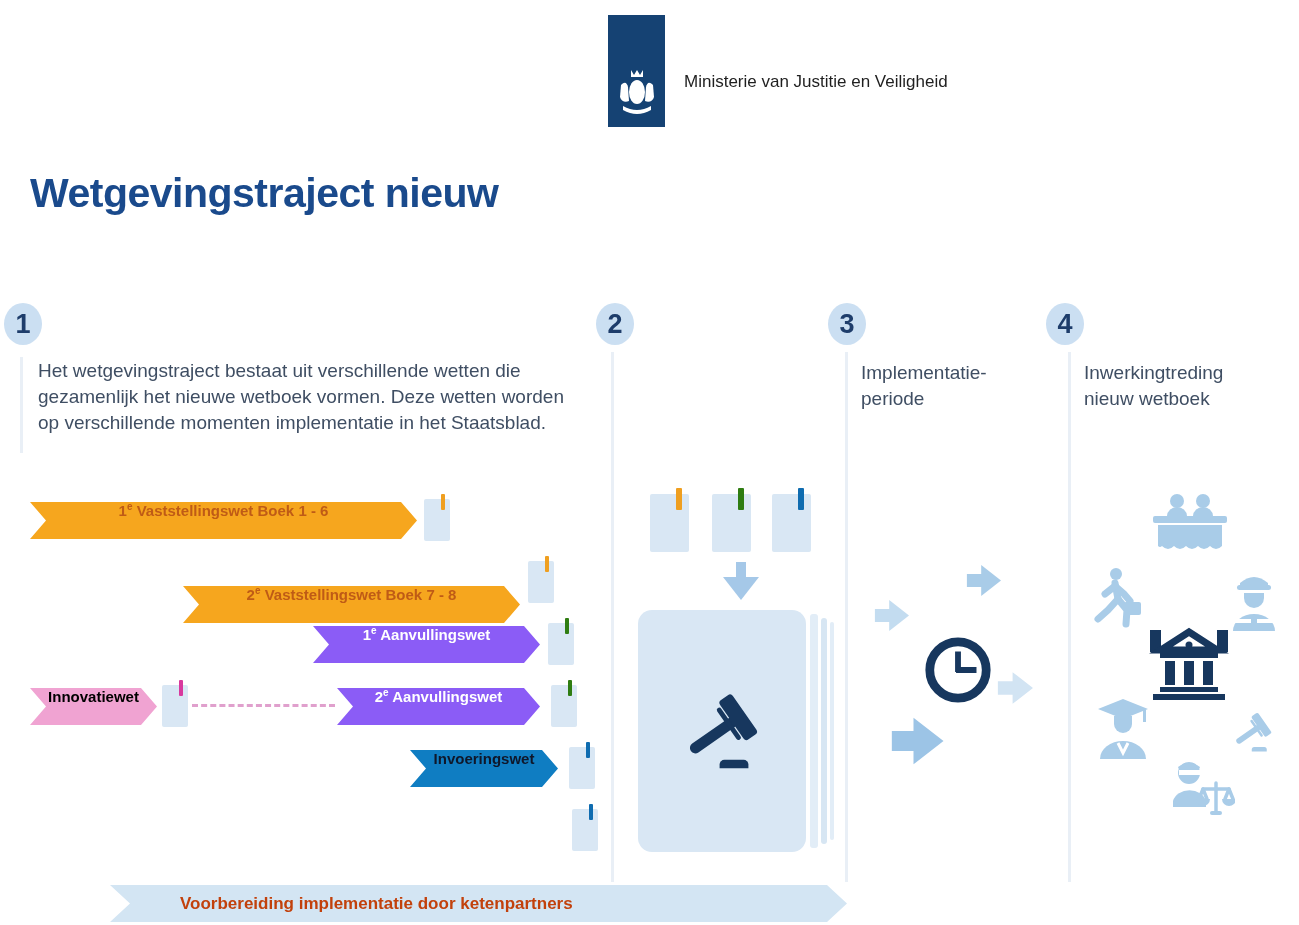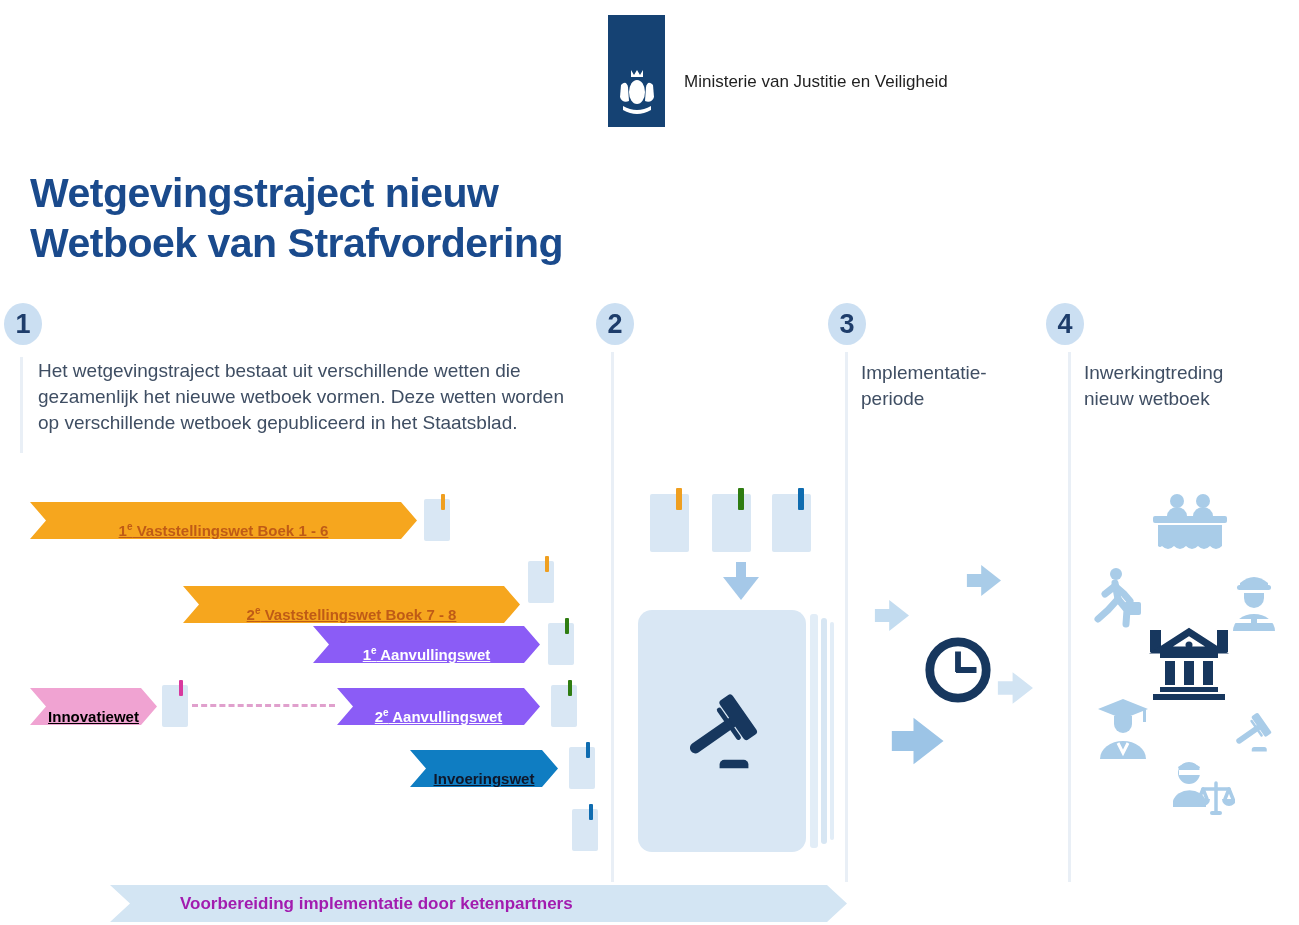--- a/index.html
+++ b/index.html
@@ -14,37 +14,37 @@
   
   .title{position:absolute;left:30px;top:168px;font-size:41px;line-height:50px;font-weight:700;color:#1a4a8c;letter-spacing:-.5px;}
   
   .step-circle{position:absolute;width:38px;height:42px;border-radius:50%;background:#cbdff2;
     display:flex;align-items:center;justify-content:center;font-size:27px;font-weight:600;color:#1e3d6b;}
   
   .vline{position:absolute;width:3px;background:#e9eff6;}
   
   .col-text{position:absolute;font-size:19px;line-height:26px;color:#3f4e63;}
   
-  .law{position:absolute;height:37px;display:flex;align-items:flex-end;justify-content:center;
-    font-size:15px;font-weight:700;clip-path:polygon(0 0,calc(100% - 16px) 0,100% 50%,calc(100% - 16px) 100%,0 100%,16px 50%);text-decoration:underline;}
+  .law{position:absolute;height:37px;display:flex;align-items:flex-start;justify-content:center;
+    font-size:15px;font-weight:700;clip-path:polygon(0 0,calc(100% - 16px) 0,100% 50%,calc(100% - 16px) 100%,0 100%,16px 50%);}
   .law sup{font-size:10px;line-height:0;}
   .law.orange{background:#f6a61e;color:#bf5b16;}
   .law.green{background:#8b5cf6;color:#ffffff;}
   .law.blue{background:#0f7dc2;color:#0f172a;}
   .law.pink{background:#f0a3d2;color:#000000;}
   
   .doc{position:absolute;width:26px;height:42px;background:#d9e7f4;border-radius:2px;}
   .doc .bm{position:absolute;top:-5px;right:5px;width:4px;height:16px;border-radius:1px;}
   .bm.o{background:#ef9f20;} .bm.g{background:#2f7d12;} .bm.b{background:#0f6cb0;} .bm.p{background:#d8399e;}
   
   .dash{position:absolute;border-top:3px dashed #e0a0cd;}
   
   .banner{position:absolute;left:110px;top:885px;width:737px;height:37px;background:#d3e5f3;
     display:flex;align-items:center;padding-left:70px;box-sizing:border-box;
-    font-size:17px;font-weight:700;color:#a21caf;
+    font-size:17px;font-weight:700;color:#c2410c;
     clip-path:polygon(0 0,calc(100% - 20px) 0,100% 50%,calc(100% - 20px) 100%,0 100%,20px 50%);}
   
   .pub-doc{position:absolute;width:39px;height:58px;background:#d9e7f4;border-radius:2px;}
   .pub-doc .bm{position:absolute;top:-6px;right:7px;width:6px;height:22px;border-radius:1px;}
   
   .book{position:absolute;left:638px;top:610px;width:168px;height:242px;background:#d9e7f4;border-radius:14px;
     display:flex;align-items:center;justify-content:center;}
   .strip{position:absolute;border-radius:3px;}
   .icon{position:absolute;}
 </style>
@@ -59,42 +59,41 @@
       <ellipse cx="20" cy="24" rx="8" ry="12" fill="#fff"></ellipse>
       <path d="M4 17 C8 13 10 15 11 19 L12 33 C8 35 4 33 3 29 Z" fill="#fff"></path>
       <path d="M36 17 C32 13 30 15 29 19 L28 33 C32 35 36 33 37 29 Z" fill="#fff"></path>
       <path d="M6 38 Q20 46 34 38 L34 42 Q20 50 6 42 Z" fill="#fff"></path>
     </svg>
   </div>
   <div class="ministry">Ministerie van Justitie en Veiligheid</div>
 
   <h1 class="title" style="margin:0">
     <span>Wetgevingstraject nieuw</span><br>
-    <span>Wetboek van Strafvordering</span>
   </h1>
 
   <div class="step-circle" style="left:4px;top:303px">
       <span>1</span>
     </div>
   <div class="step-circle" style="left:596px;top:303px">
       <span>2</span>
     </div>
   <div class="step-circle" style="left:828px;top:303px">
       <span>3</span>
     </div>
   <div class="step-circle" style="left:1046px;top:303px">
       <span>4</span>
     </div>
 
   <div class="vline" style="left:20px;top:357px;height:96px"></div>
   <div class="vline" style="left:611px;top:352px;height:530px"></div>
   <div class="vline" style="left:845px;top:352px;height:530px"></div>
   <div class="vline" style="left:1068px;top:352px;height:530px"></div>
 
-  <div class="col-text" style="left:38px;top:358px;width:545px">Het wetgevingstraject bestaat uit verschillende wetten die gezamenlijk het nieuwe wetboek vormen. Deze wetten worden op verschillende wetboek gepubliceerd in het Staatsblad.</div>
+  <div class="col-text" style="left:38px;top:358px;width:545px">Het wetgevingstraject bestaat uit verschillende wetten die gezamenlijk het nieuwe wetboek vormen. Deze wetten worden op verschillende momenten implementatie in het Staatsblad.</div>
   <div class="col-text" style="left:861px;top:360px;width:150px">Implementatie-periode</div>
   <div class="col-text" style="left:1084px;top:360px;width:175px">Inwerkingtreding nieuw wetboek</div>
 
   <div class="law orange" style="left:30px;top:502px;width:387px">
     <span><span>1</span><sup>e</sup><span> Vaststellingswet Boek 1 - 6</span></span>
   </div>
   <div class="doc" style="left:424px;top:499px">
       <i class="bm o"></i>
     </div>
 

